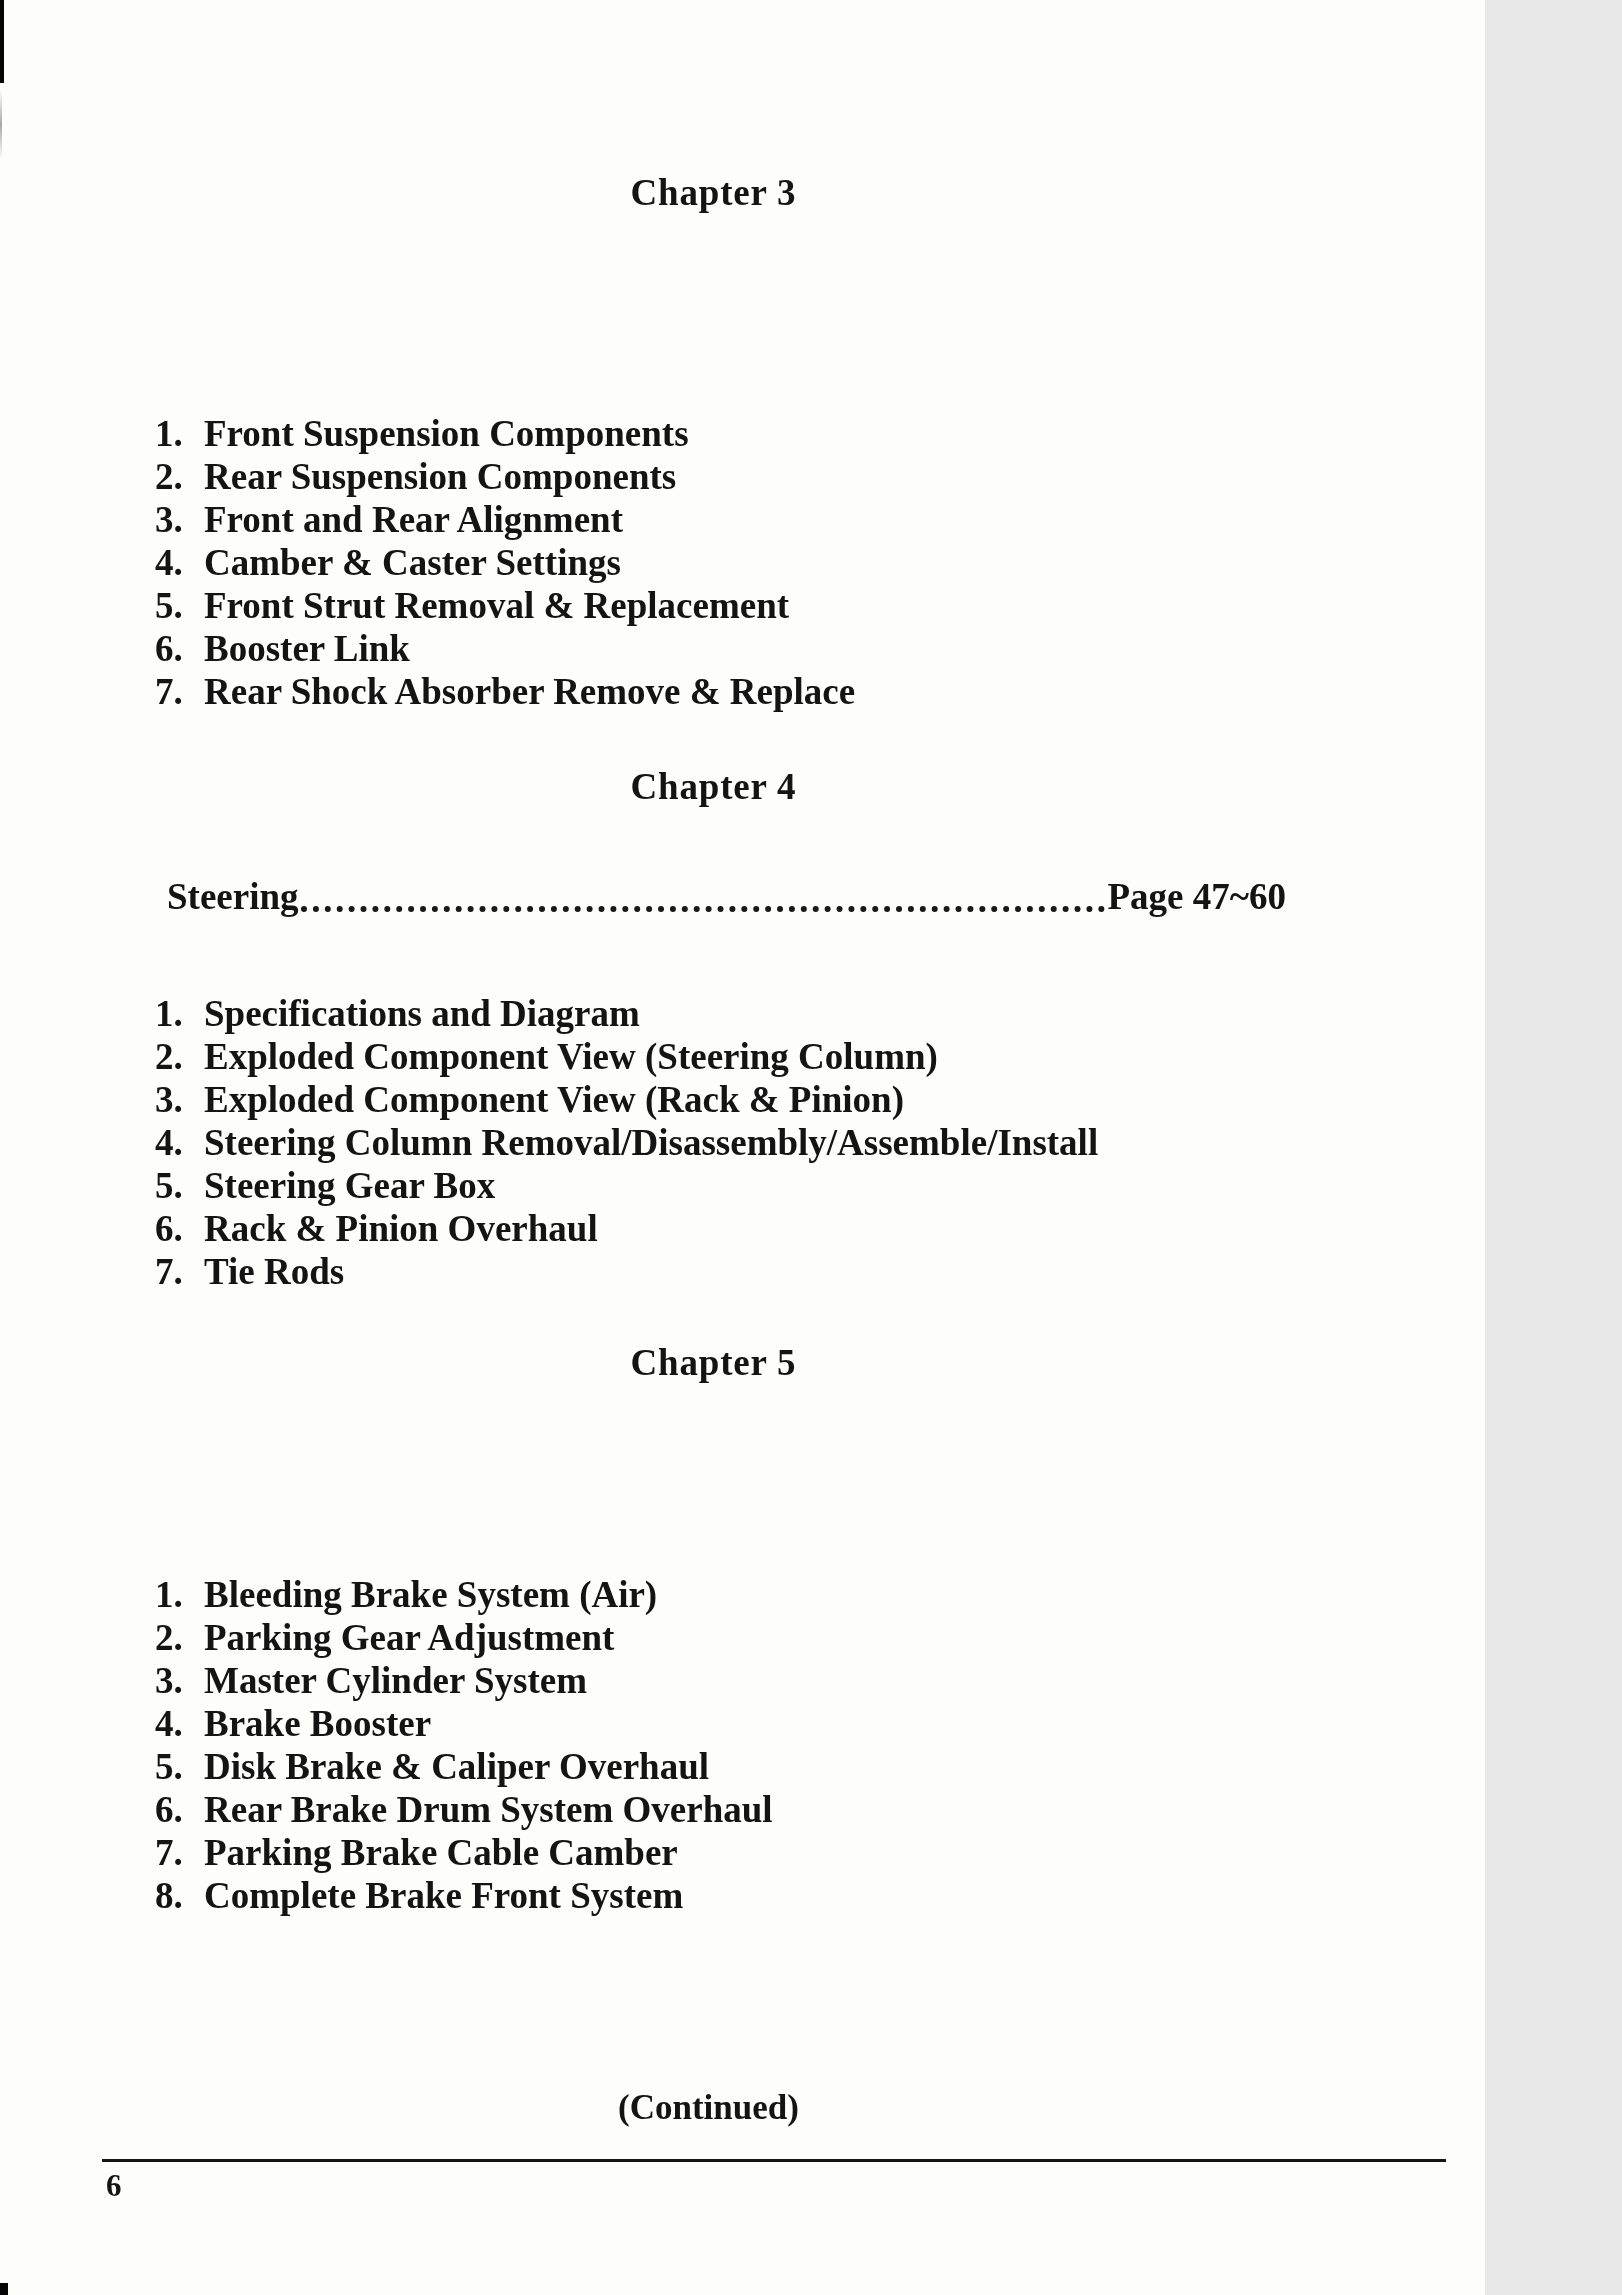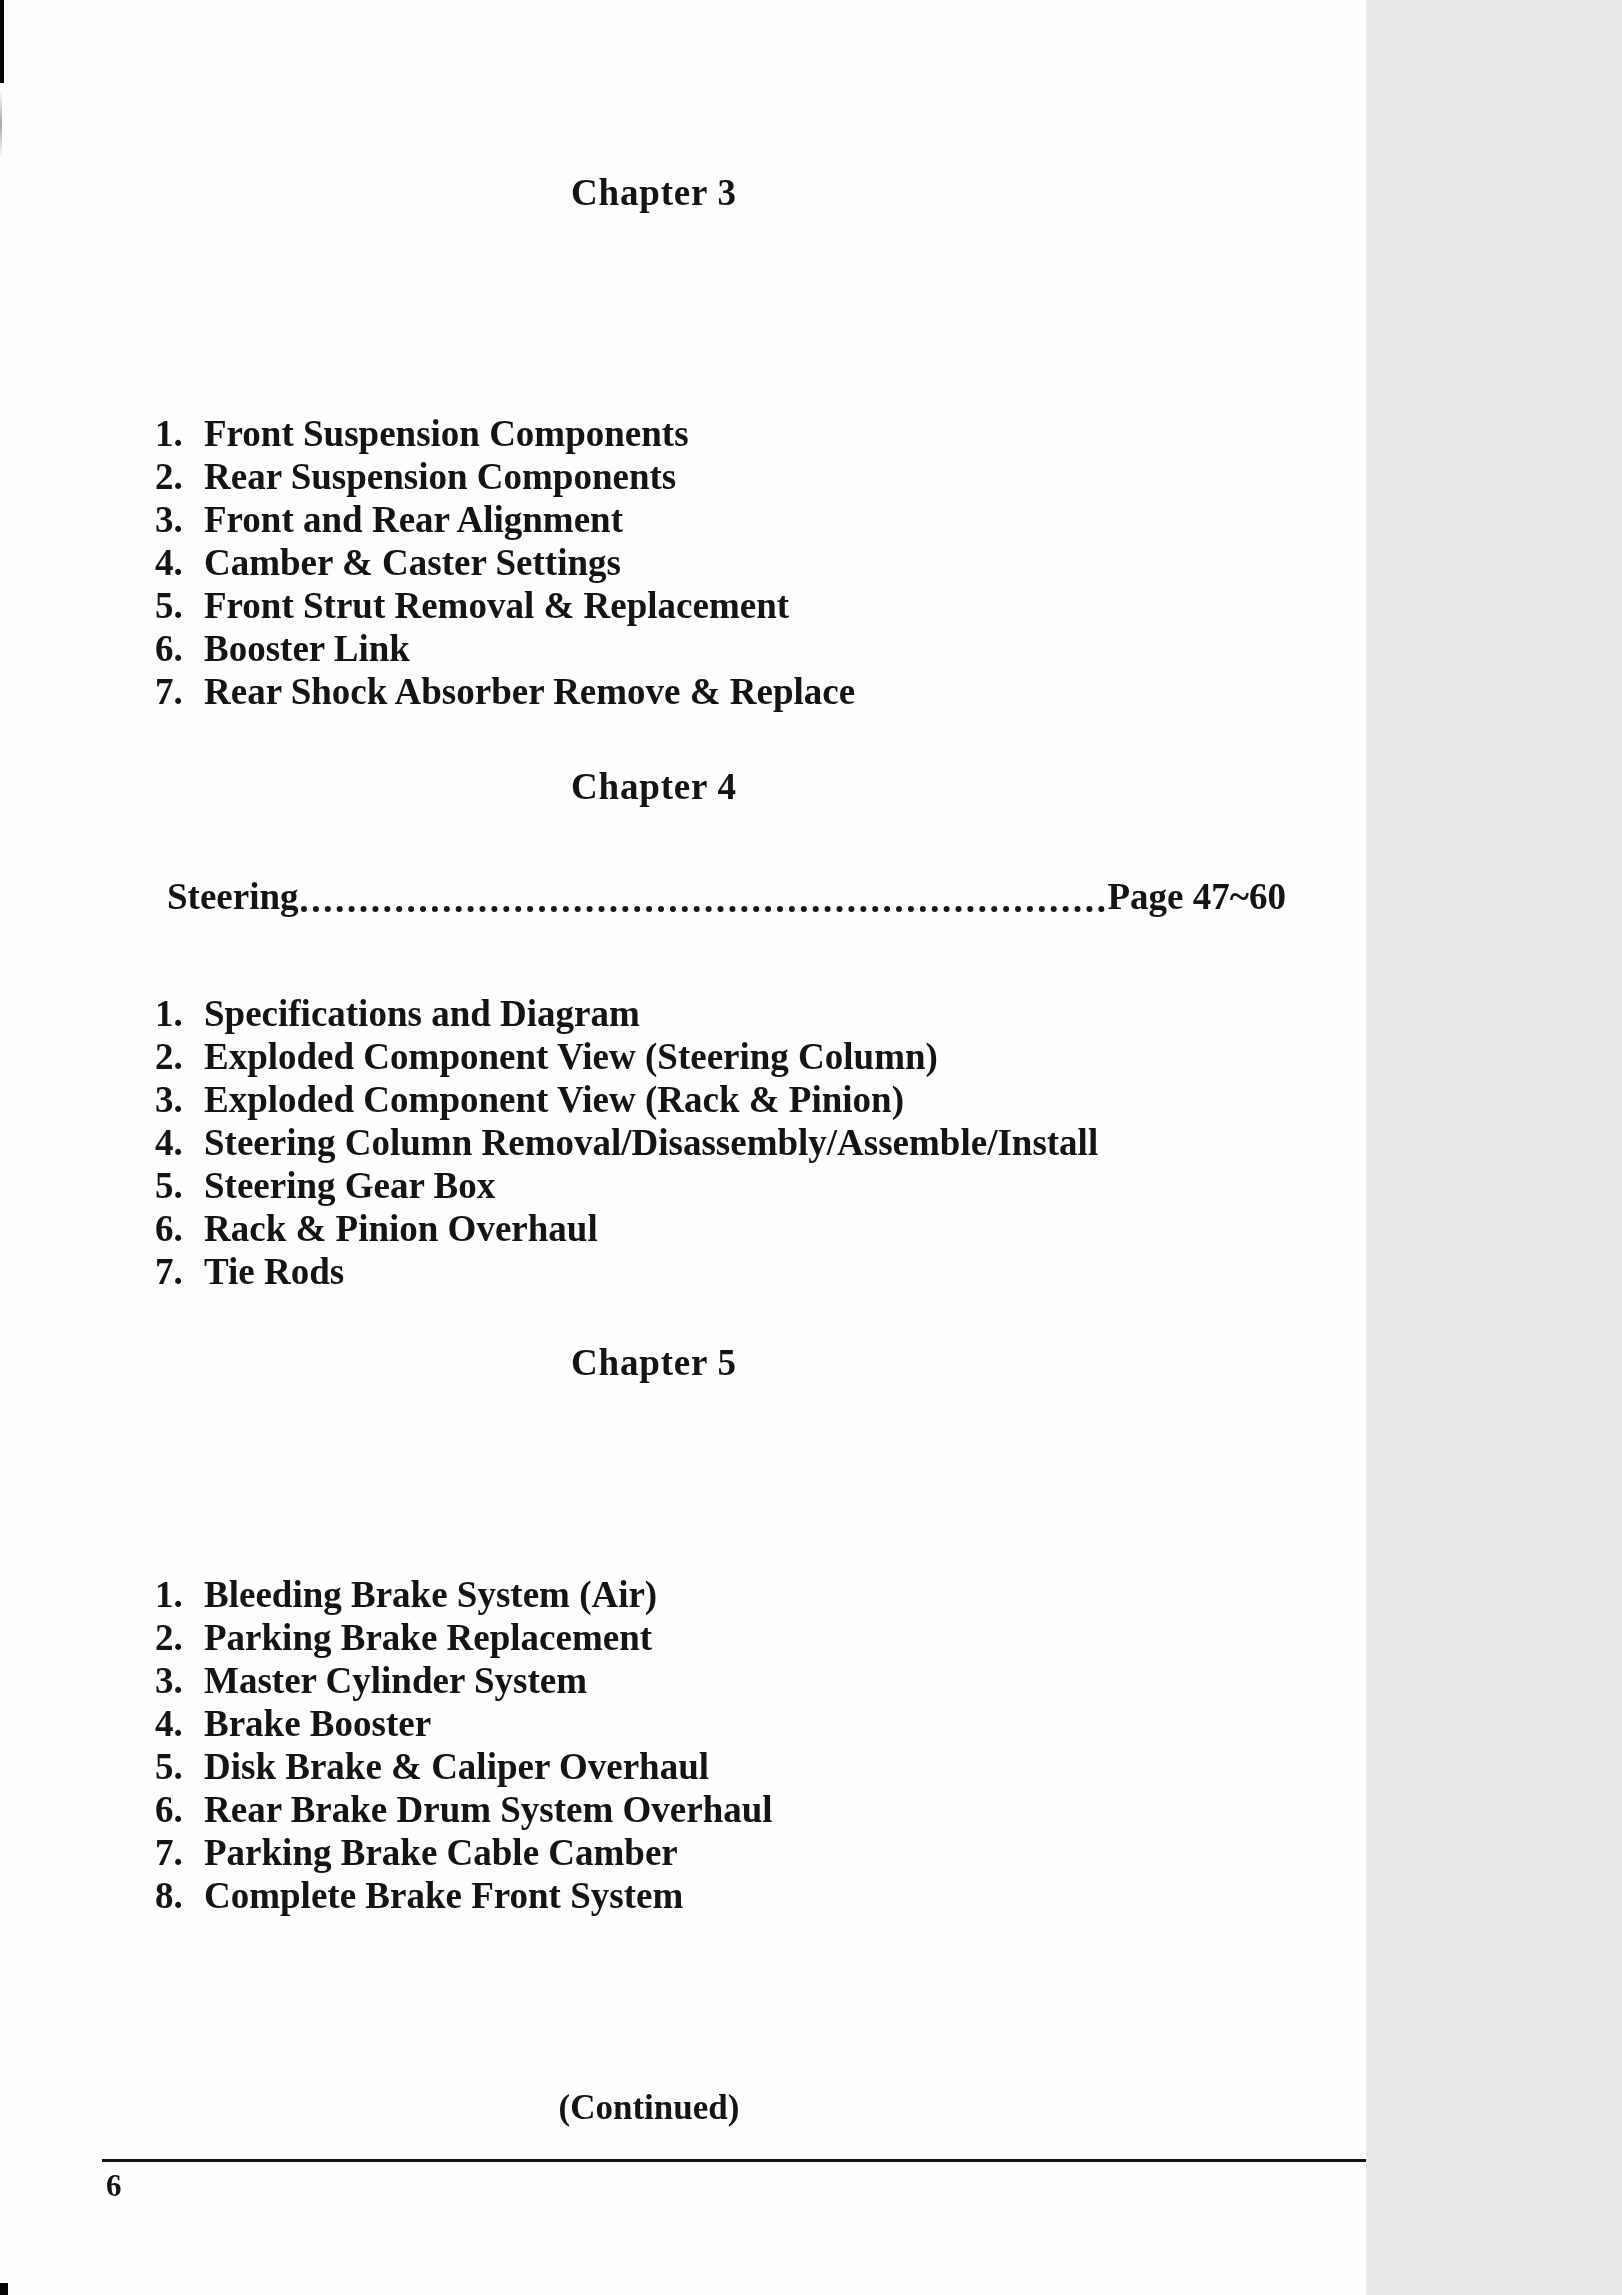--- a/index.html
+++ b/index.html
@@ -1,18 +1,18 @@
 <!DOCTYPE html>
 <html style="font-size:12.2px"><head>
 <meta charset="utf-8">
 <style>
   html,body{margin:0;padding:0;background:#e8e8e8;}
   .page{
     position:relative;
-    width:1366px;height:2295px;
+    width:1485px;height:2295px;
     background:#fdfdfc;
     font-family:"Liberation Serif","DejaVu Serif",serif;
     font-weight:bold;
     color:#141414;
     overflow:hidden;
   }
   .chapter-heading{
     position:absolute;left:0;width:100%;
     text-align:center;
     font-size:37px;line-height:43px;
@@ -156,21 +156,21 @@
   </ol>
 
   <div class="chapter-heading heading-s2">Chapter 5</div>
   <ol class="item-list list-s2">
     <li>
         <span>1.</span>
         <span>Bleeding Brake System (Air)</span>
       </li>
     <li>
         <span>2.</span>
-        <span>Parking Brake Replacement</span>
+        <span>Parking Gear Adjustment</span>
       </li>
     <li>
         <span>3.</span>
         <span>Master Cylinder System</span>
       </li>
     <li>
         <span>4.</span>
         <span>Brake Booster</span>
       </li>
     <li>

